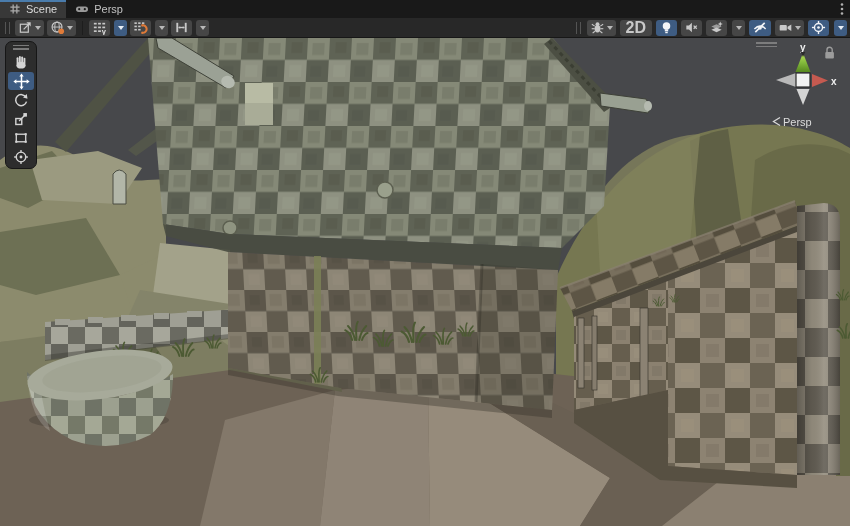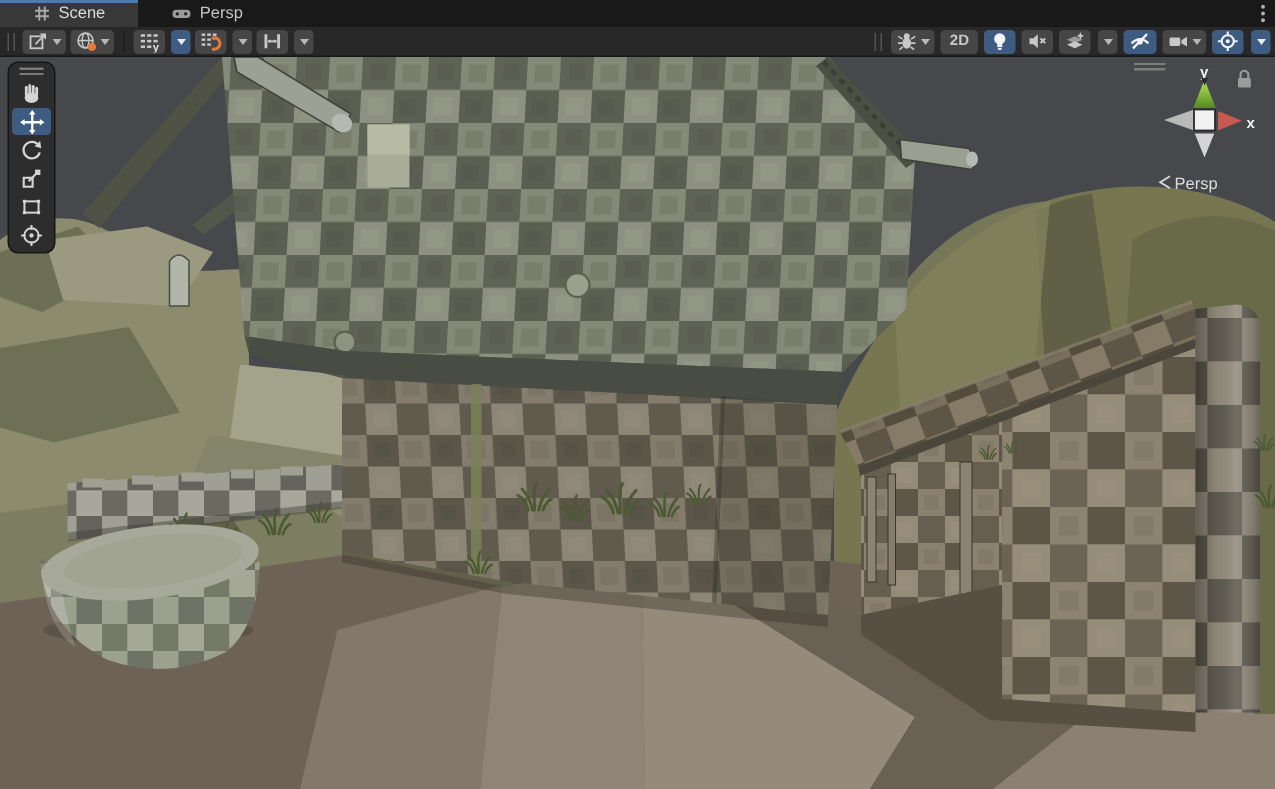--- a/index.html
+++ b/index.html
@@ -1,39 +1,39 @@
 <!DOCTYPE html>
 <html><head>
 <meta charset="utf-8">
 <style>
   html,body{margin:0;padding:0;}
   body{width:850px;height:526px;position:relative;overflow:hidden;background:#282828;
        font-family:"Liberation Sans",sans-serif;-webkit-font-smoothing:antialiased;}
   
   .tabbar{position:absolute;top:0;left:0;right:0;height:18px;background:#191919;
           display:flex;align-items:stretch;}
-  .tab{display:flex;align-items:center;gap:5px;padding:0 22px;font-size:11px;color:#c2c2c2;}
+  .tab{display:flex;align-items:center;gap:5px;padding:0 9px;font-size:11px;color:#c2c2c2;}
   .tab.active{background:linear-gradient(#4a7cac 0,#4a7cac 2px,#383838 2px);color:#dadada;}
   .kebab{margin-left:auto;display:flex;align-items:center;padding:0 6px;}
   
   .toolbar{position:absolute;top:18px;left:0;right:0;height:19px;background:#282828;
            border-bottom:1px solid #171717;display:flex;align-items:center;padding:0 3px;gap:3px;}
   .vhandle{width:3px;height:12px;border-left:1px solid #545454;border-right:1px solid #545454;margin:0 2px;}
   .vsep{width:1px;height:14px;background:#1d1d1d;margin:0 3px;}
   .tbtn{height:16px;background:#464646;border-radius:3px;display:flex;align-items:center;
         padding:0 3px;gap:2px;}
   .tbtn.blue{background:#3e5c82;}
   .abtn{height:16px;width:13px;background:#464646;border-radius:3px;display:flex;
         align-items:center;justify-content:center;margin-left:1px;}
   .abtn.blue{background:#3e5c82;}
   .caret{width:0;height:0;border-left:3.5px solid transparent;border-right:3.5px solid transparent;
          border-top:4px solid #b8b8b8;}
   .blue .caret{border-top-color:#e8eef5;}
   .right-group{margin-left:auto;display:flex;align-items:center;gap:4px;}
-  .lbl2d{font-size:10px;color:#c8c8c8;font-weight:bold;padding:0 3px;}
+  .lbl2d{font-size:16px;color:#c8c8c8;font-weight:bold;padding:0 3px;}
   
   .viewport{position:absolute;top:38px;left:0;}
   
   .tools{position:absolute;left:5px;top:41px;width:32px;background:#2d2d2d;
          border:1px solid #161616;border-radius:7px;display:flex;flex-direction:column;
          align-items:center;padding:3px 0 2px;gap:1px;box-sizing:border-box;}
   .tgrip{width:16px;height:5px;margin-bottom:2px;
          background:linear-gradient(#7a7a7a 0 1.5px,transparent 1.5px 3.5px,#7a7a7a 3.5px 5px);}
   .toolbtn{width:26px;height:18px;border-radius:3px;display:flex;align-items:center;justify-content:center;}
   .toolbtn.active{background:#3e5c82;}

